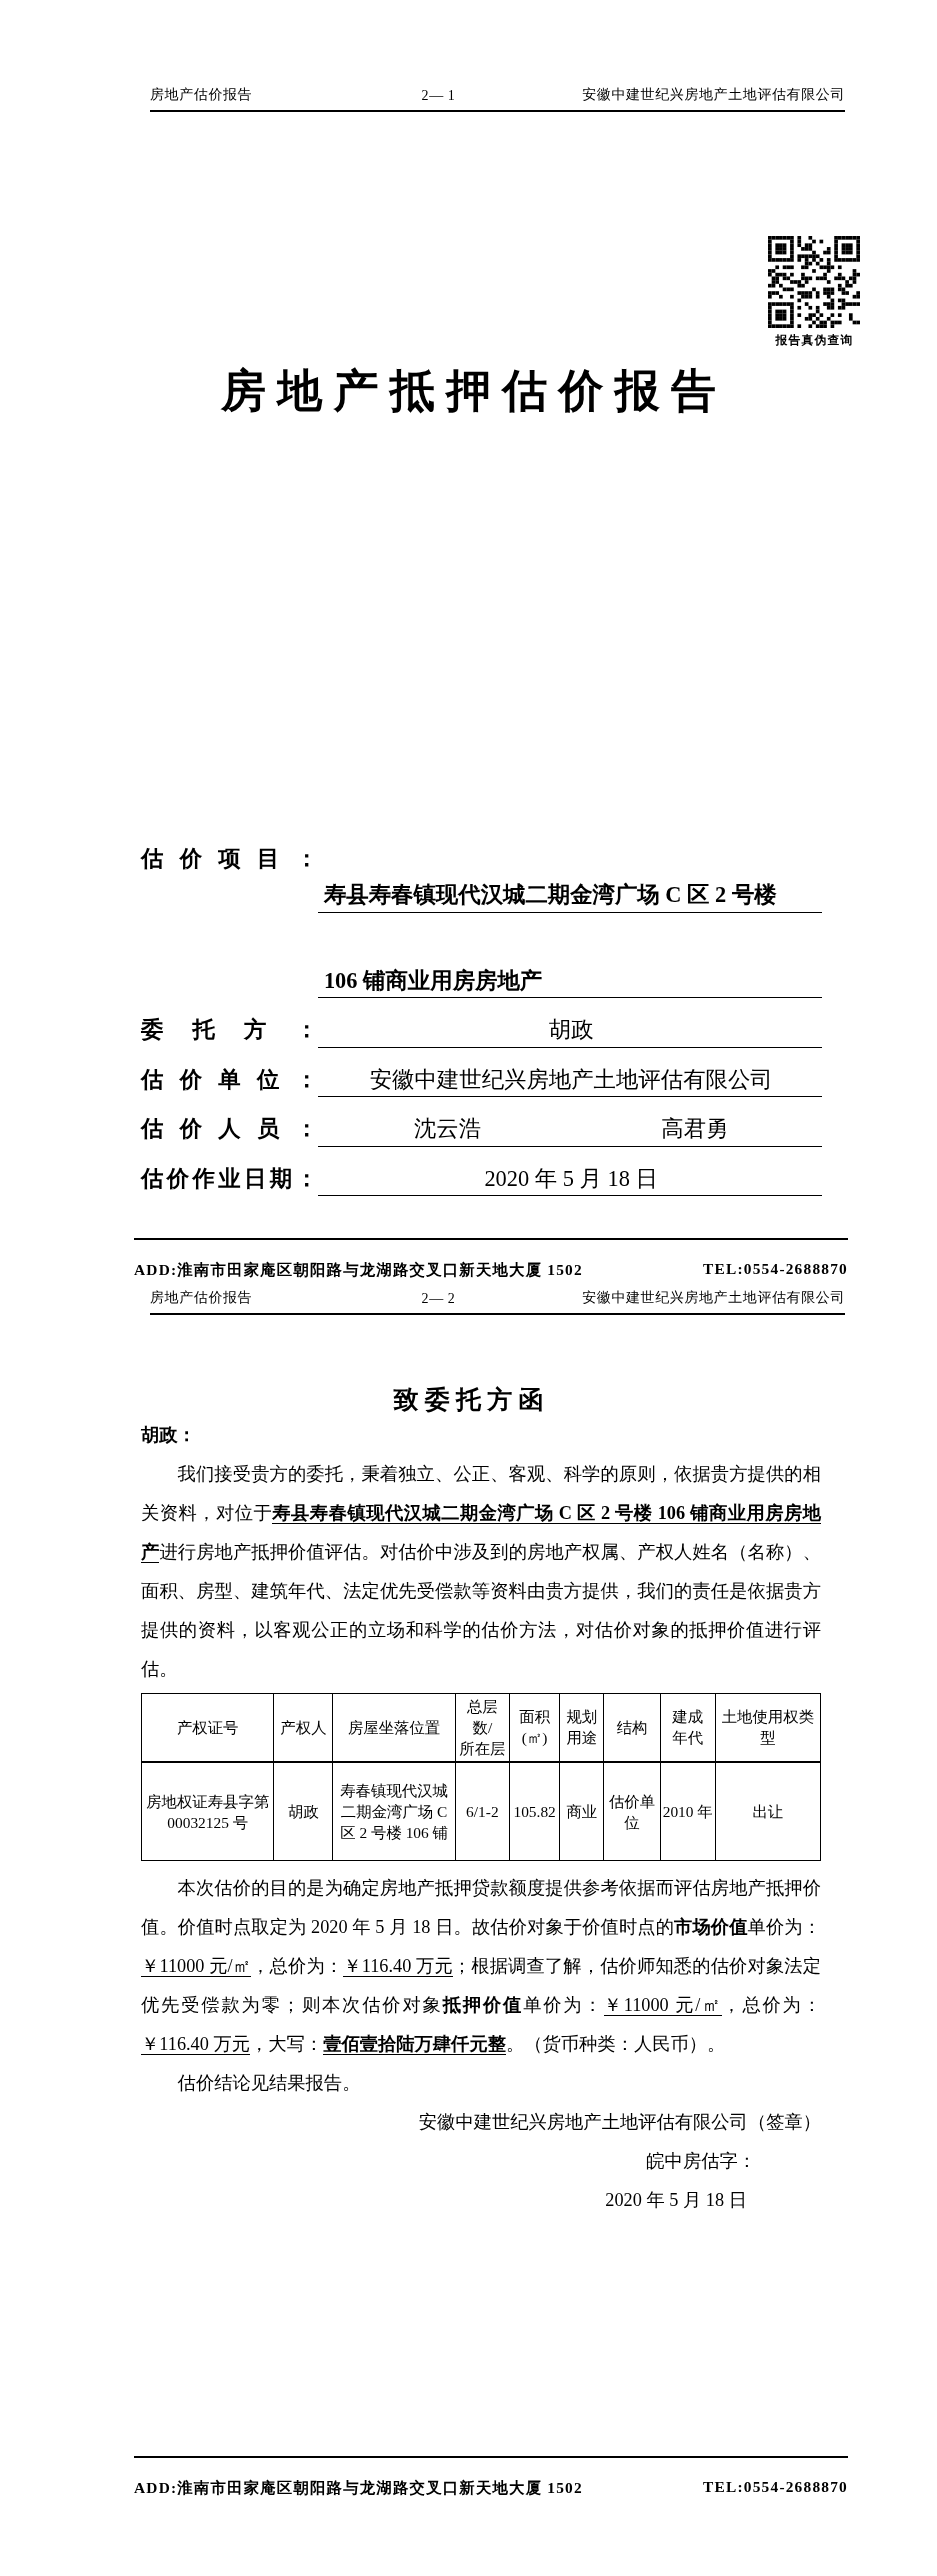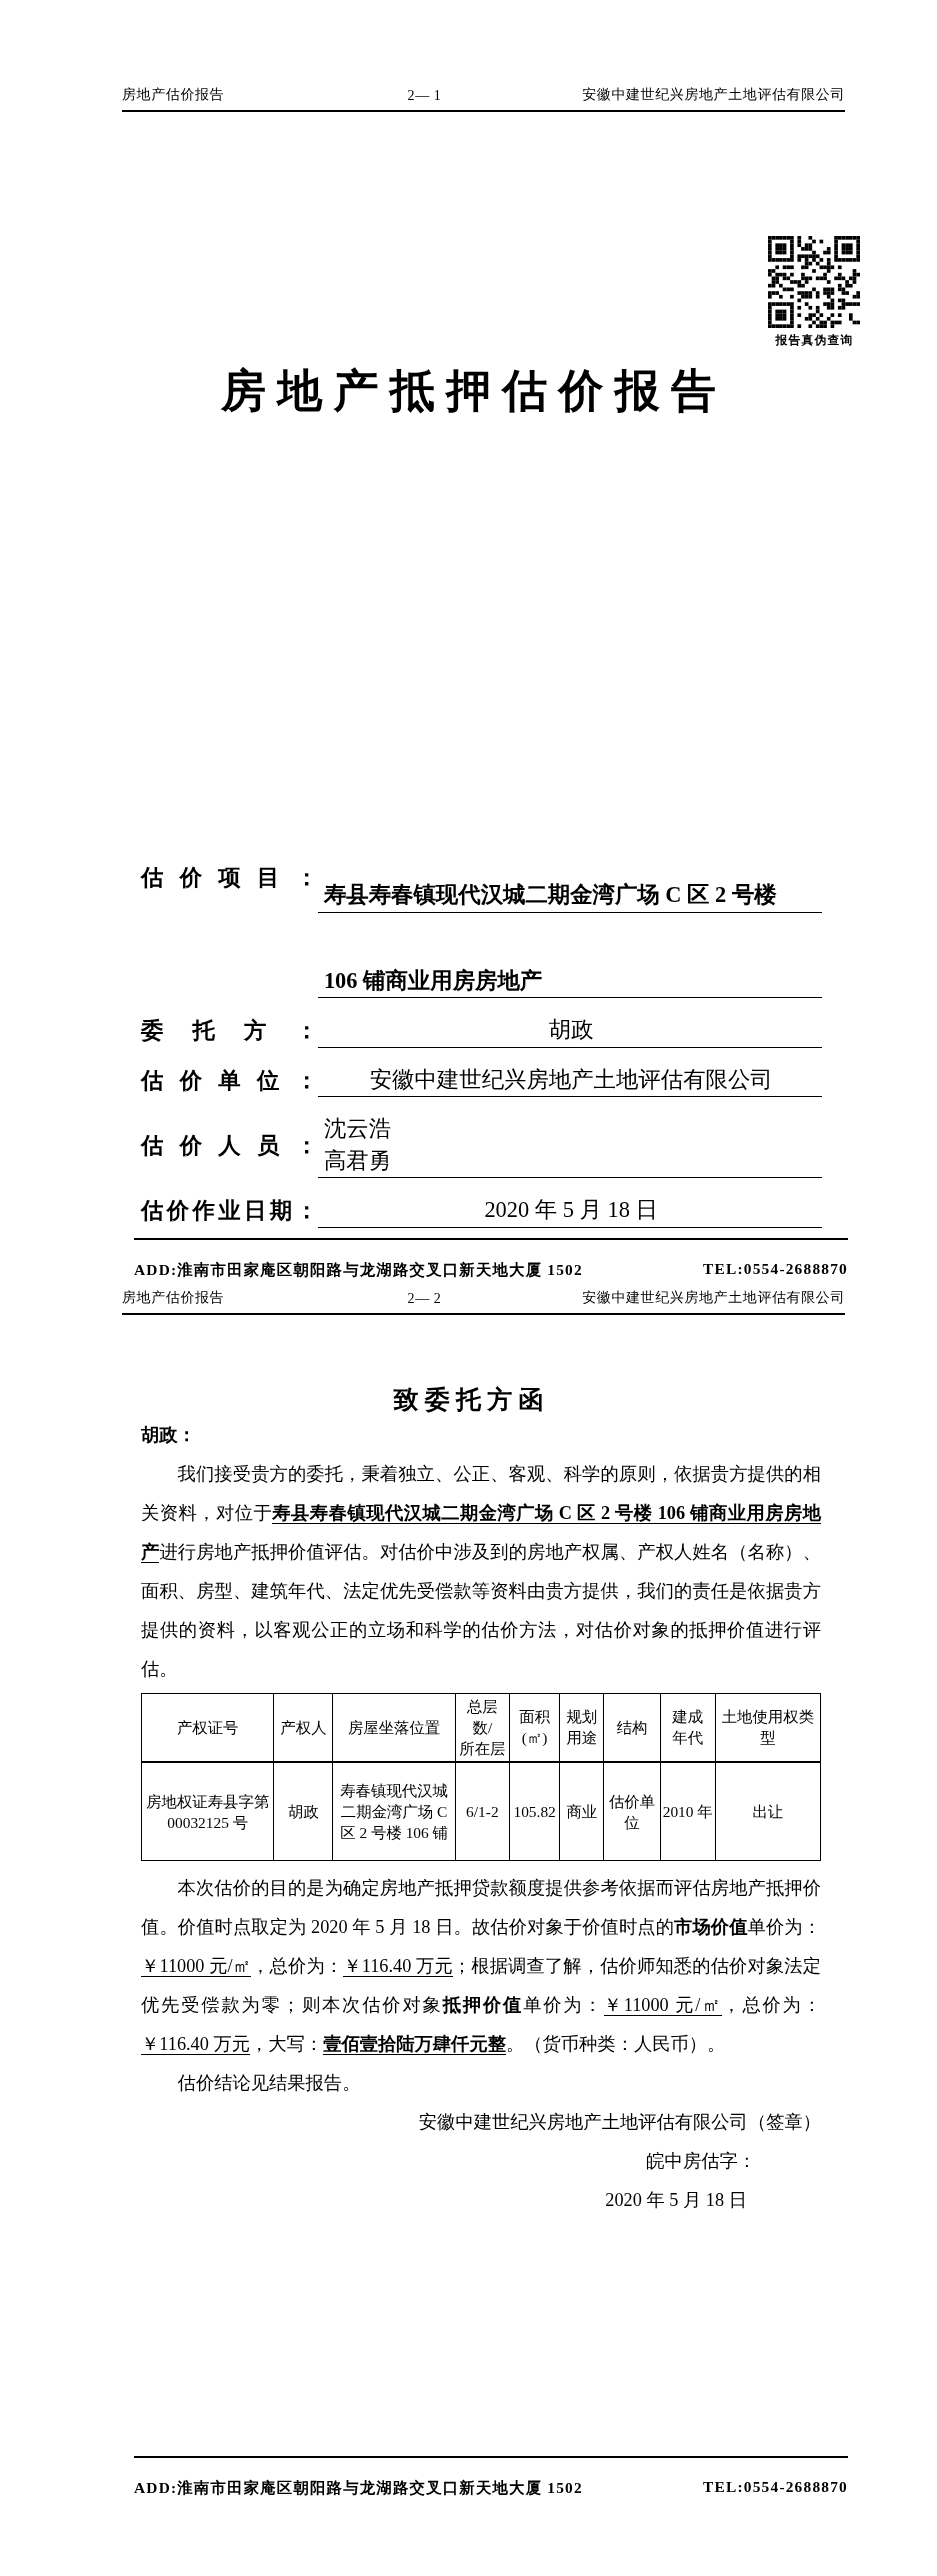--- a/index.html
+++ b/index.html
@@ -8,21 +8,21 @@
     width:937px;
     height:2576px;
     background:#ffffff;
     color:#000;
     font-family:"Liberation Serif","DejaVu Serif",serif;
     overflow:hidden;
   }
   
   .run-header{
     position:absolute;
-    left:122px; right:92px;
+    left:150px; right:92px;
     display:flex; justify-content:space-between; align-items:flex-end;
     font-size:14px; letter-spacing:0.6px;
     border-bottom:2.4px solid #000;
     padding-bottom:5.9px;
   }
   .run-header .ctr{flex:1;text-align:center;}
   .run-header .lft{min-width:154px;text-align:left;}
   .run-header .rgt{min-width:272px;text-align:right;}
   .run-footer{
     position:absolute;
@@ -40,35 +40,35 @@
   .doc-title{
     position:absolute; top:361px; left:0; width:100%;
     text-align:center; font-size:45px; font-weight:bold;
     white-space:nowrap;
   }
   .doc-number{
     position:absolute; top:471px; left:0; width:100%;
     text-align:center; font-size:21px; font-weight:bold; letter-spacing:1.2px;
   }
   .fields{position:absolute; top:843px; left:141px; right:115px; font-size:22.4px;}
-  .frow{display:flex; align-items:center; margin-bottom:16px;}
+  .frow{display:flex; align-items:flex-start; margin-bottom:16px;}
   .flabel{
     display:inline-block; width:177px; flex:0 0 177px;
     font-weight:bold;
     text-align:justify; text-align-last:justify;
     line-height:1.4;
   }
   .flabel.empty{border:none;}
   .fline{
     flex:1; border-bottom:1.8px solid #000;
     padding:0 3.5px 1.2px 5.9px; line-height:1.4; min-height:31px;
   }
   .fline.bold{font-weight:bold;margin-top:36px;}
   .fline.center{text-align:center;}
-  .fline.pair{display:flex; justify-content:space-around;flex-direction:column;}
+  .fline.pair{display:flex; justify-content:space-around;}
   
   .letter-title{
     position:absolute; top:1383px; left:0; width:100%;
     text-align:center; font-size:25px; font-weight:bold; white-space:nowrap;
   }
   .letter-body{
     position:absolute; top:1416px; left:141px; right:116px;
     font-size:18.3px; line-height:39px; text-align:justify;
   }
   .salutation{font-weight:bold;}

